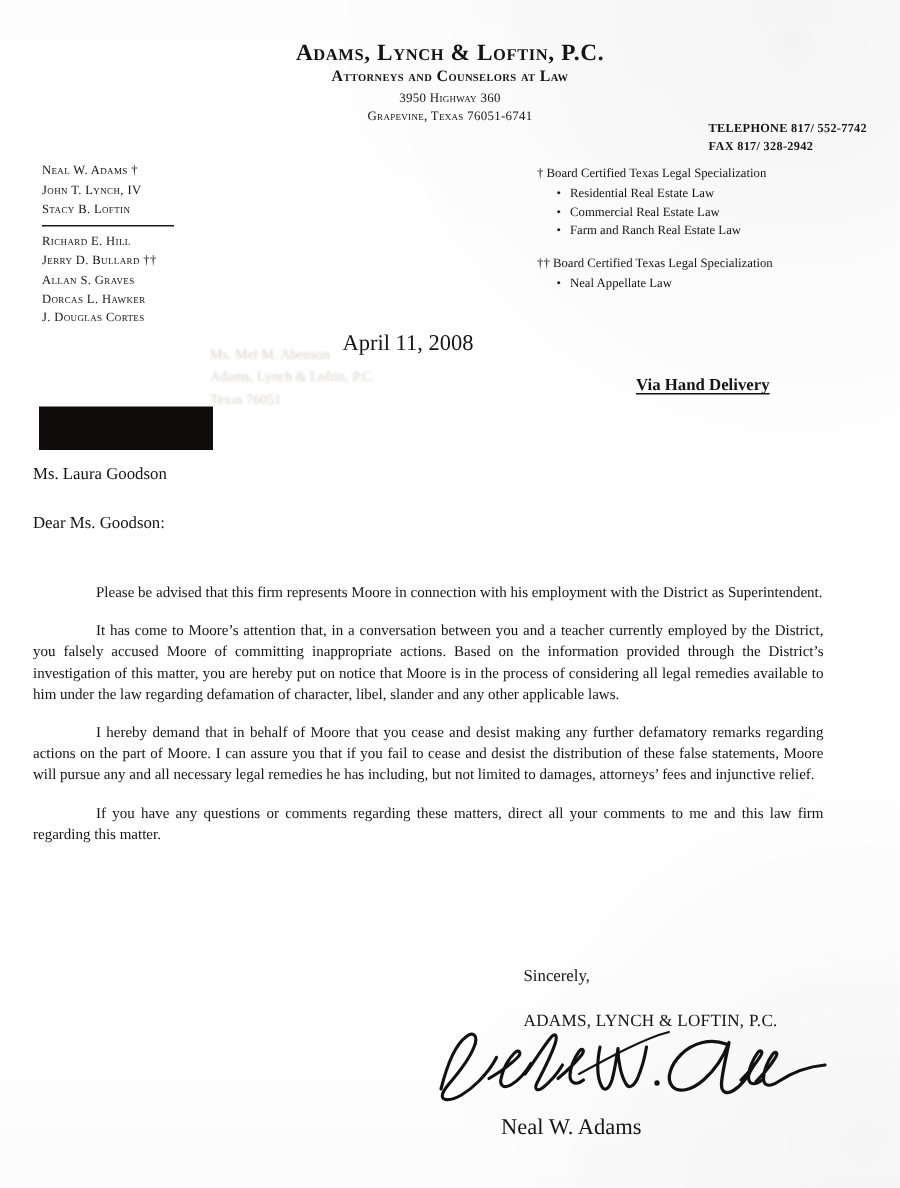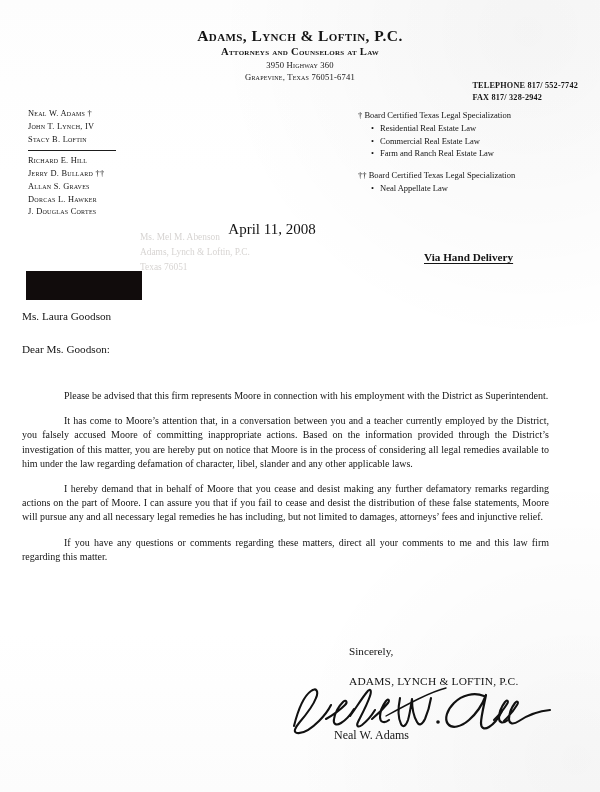--- a/index.html
+++ b/index.html
@@ -219,23 +219,23 @@
   .sig-svg {
     position: absolute;
     top: 686px;
     left: 288px;
     width: 268px;
     height: 58px;
     pointer-events: none;
   }
   .signer {
     position: absolute;
-    top: 728px;
+    top: 744px;
     left: 334px;
-    font-size: 12px;
+    font-size: 15px;
   }
 </style>
 </head>
 <body>
 
 <div class="page">
 
   <div class="letterhead">
     <div class="firm-name">Adams, Lynch &amp; Loftin, P.C.</div>
     <div class="firm-tagline">Attorneys and Counselors at Law</div>

